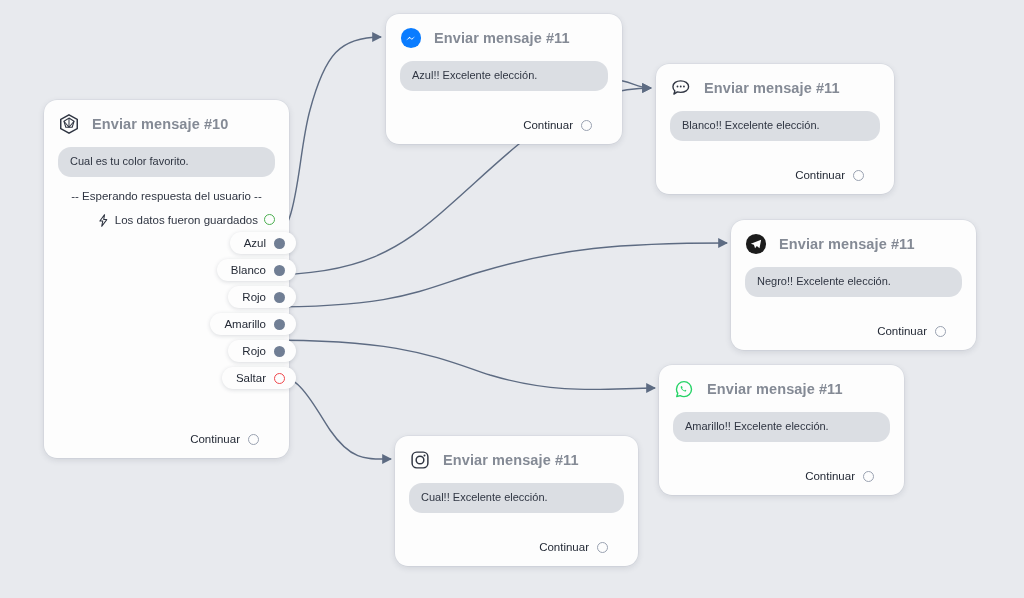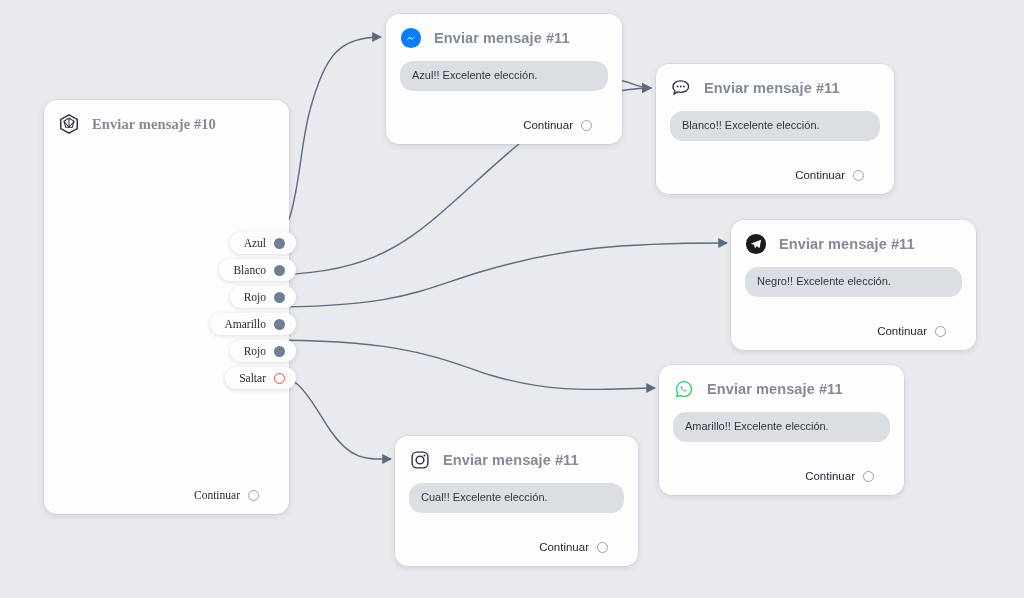--- a/index.html
+++ b/index.html
@@ -151,33 +151,46 @@
 
     <path d="M 264,307 C 400,307 420,290 480,272 C 560,248 620,243 727,243" fill="none" stroke="#5d6b82" stroke-width="1.4" marker-end="url(#arrow)"></path>
 
     <path d="M 264,340 C 400,340 430,355 490,375 C 560,396 610,388 655,388" fill="none" stroke="#5d6b82" stroke-width="1.4" marker-end="url(#arrow)"></path>
 
     <path d="M 264,372 C 300,372 310,400 330,430 C 352,462 368,459 391,459" fill="none" stroke="#5d6b82" stroke-width="1.4" marker-end="url(#arrow)"></path>
 
     <path d="M 614,80 C 630,80 636,88 651,88" fill="none" stroke="#5d6b82" stroke-width="1.4" marker-end="url(#arrow)"></path>
   </svg>
 
-  <div class="node" style="left:44px; top:100px; width:245px; height:414px;font-family:Liberation Serif, serif;">
+  <div class="node" style="left:44px; top:100px; width:245px; height:358px;">
     <div class="node-header">
       <span class="node-icon">
         <svg viewBox="0 0 24 24" width="22" height="22">
           <polygon points="12,2 21,7 21,17 12,22 3,17 3,7" fill="none" stroke="#2f3542" stroke-width="1.6"></polygon>
           <polygon points="12,5.5 17.5,9 15.5,15.5 8.5,15.5 6.5,9" fill="none" stroke="#2f3542" stroke-width="1.2"></polygon>
           <line x1="12" y1="5.5" x2="12" y2="15.5" stroke="#2f3542" stroke-width="1.1"></line>
           <line x1="6.5" y1="9" x2="12" y2="15.5" stroke="#2f3542" stroke-width="1.1"></line>
           <line x1="17.5" y1="9" x2="12" y2="15.5" stroke="#2f3542" stroke-width="1.1"></line>
         </svg>
       </span>
       <span class="title">Enviar mensaje #10</span>
     </div>
+    <div class="node-body">
+      <div class="bubble">Cual es tu color favorito.</div>
+      <div class="waiting">-- Esperando respuesta del usuario --</div>
+      <div class="saved-row">
+        <span class="bolt">
+          <svg viewBox="0 0 12 14" width="11" height="13">
+            <path d="M7.2 0.6 L2.0 7.6 L5.2 7.6 L4.0 13.4 L9.6 6.0 L6.2 6.0 Z" fill="none" stroke="#2f3542" stroke-width="1.1" stroke-linejoin="round"></path>
+          </svg>
+        </span>
+        <span class="saved-label">Los datos fueron guardados</span>
+        <span class="port-dot green"></span>
+      </div>
+    </div>
 
     <div class="chip-list" style="top:132px;">
       <div class="chip">
         <span>Azul</span>
         <span class="port-dot grey-filled"></span>
       </div>
       <div class="chip">
         <span>Blanco</span>
         <span class="port-dot grey-filled"></span>
       </div>

